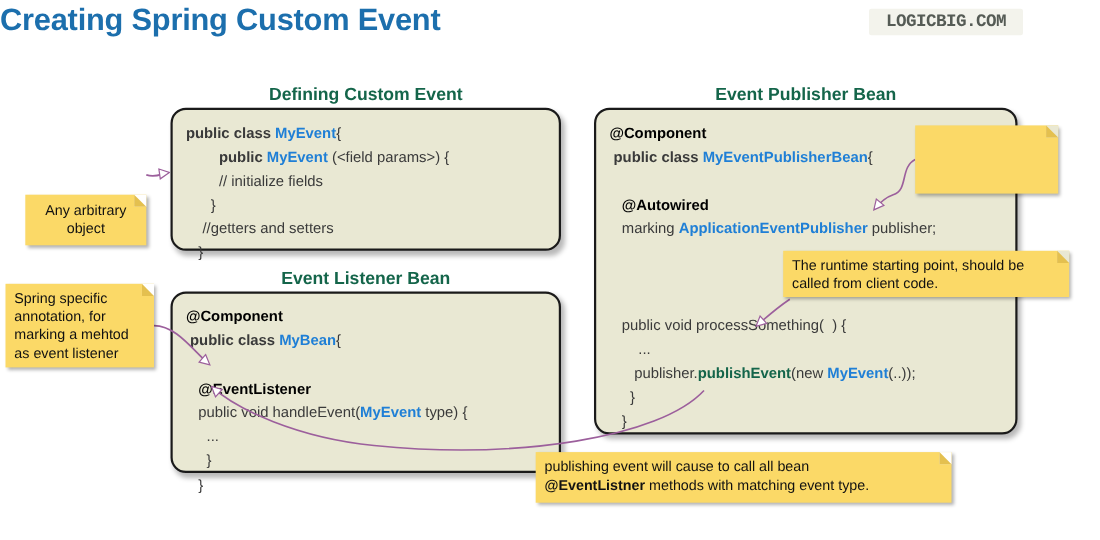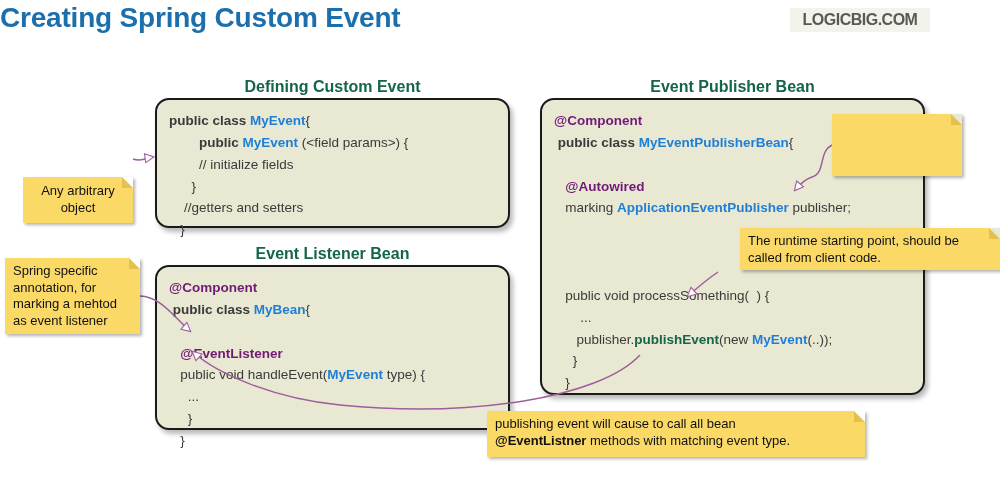--- a/index.html
+++ b/index.html
@@ -23,21 +23,21 @@
 
   
   .logo{
     position:absolute;left:790px;top:8px;
     width:140px;height:24px;
     display:flex;align-items:center;justify-content:center;
     background:#f3f3ec;
     border-radius:2px;
   }
   .logo-text{
-    font-family:Liberation Sans, sans-serif;
+    font-family:Liberation Mono, monospace;
     font-size:16px;font-weight:bold;
     color:#555b55;
     letter-spacing:-0.5px;
     text-transform:uppercase;
     font-variant:small-caps;
     white-space:nowrap;
   }
 
   
   .caption{
@@ -68,21 +68,21 @@
     position:absolute;left:0;top:0;
     padding:10px 12px;
     font-family:"Liberation Sans", sans-serif;
     font-size:13.5px;
     color:#3a3a3a;
     line-height:1.62;
     white-space:pre;
   }
   .kw{color:#3a3a3a;font-weight:bold;}
   .type{color:#1f7fd6;font-weight:bold;}
-  .anno{color:#701a75;font-weight:bold;}
+  .anno{color:#000000;font-weight:bold;}
   .mth{color:#14654a;font-weight:bold;}
   .pln{color:#3a3a3a;}
 
   
   .note{
     position:absolute;
     background:#fbd967;
     box-sizing:border-box;
     padding:5px 8px 6px 8px;
     font-size:13px;
@@ -97,21 +97,21 @@
     border-top:11px solid #ffffff;
   }
   .note.on-box .fold{border-top-color:#e9e8d3;}
   .note.on-white .fold{border-top-color:#ffffff;}
   .note b{font-weight:bold;}
 
   #note-any{left:23px;top:133px;width:110px;height:46px;text-align:center;
             display:flex;align-items:center;justify-content:center;margin-top:44px;}
   #note-spring-anno{left:5px;top:258px;width:135px;height:76px;}
   #note-iface{left:832px;top:114px;width:130px;height:62px;}
-  #note-runtime{left:712px;top:228px;width:260px;height:42px;margin-left:28px;}
+  #note-runtime{left:712px;top:228px;width:260px;height:42px;}
   #note-publishing{left:487px;top:411px;width:378px;height:46px;}
 
   svg.arrows{position:absolute;left:0;top:0;width:1000px;height:491px;
              pointer-events:none;overflow:visible;}
 </style>
 </head>
 <body>
 
 <div class="canvas">
 

